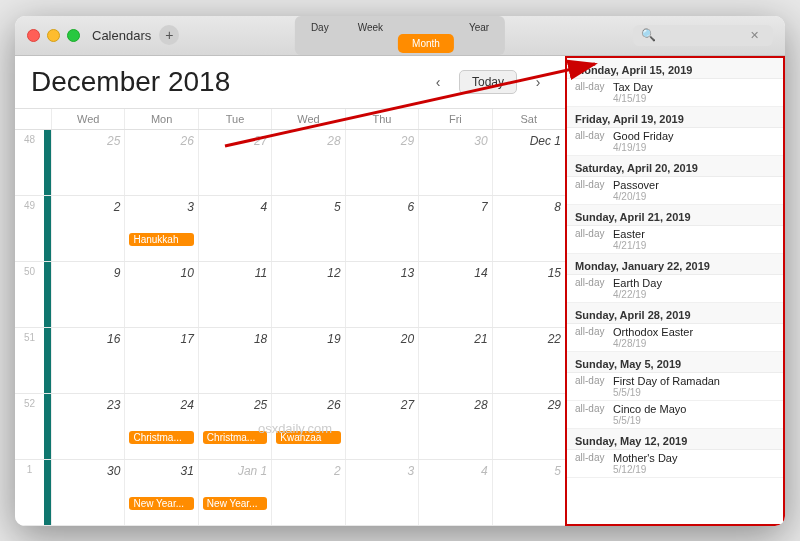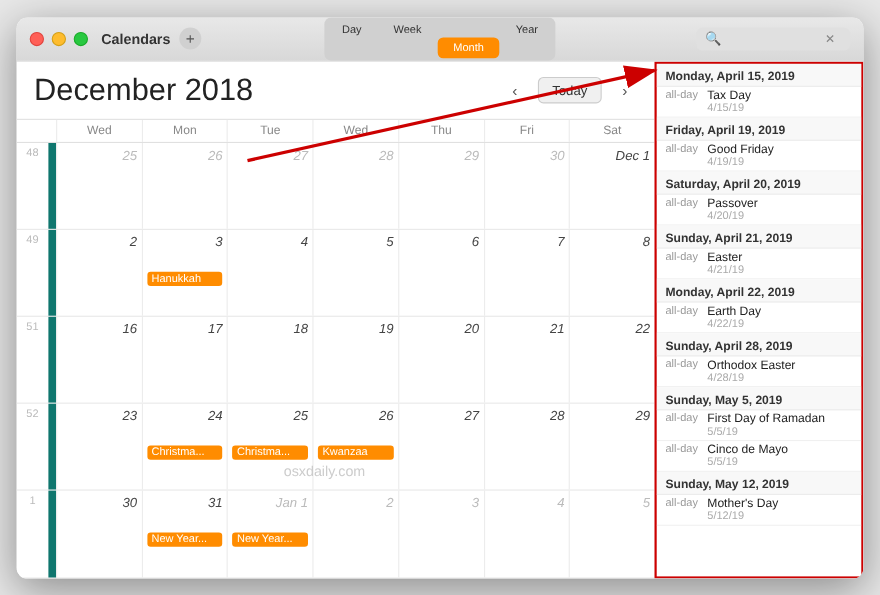--- a/index.html
+++ b/index.html
@@ -72,21 +72,20 @@
       background: #ff8c00;
       color: white;
       font-weight: 500;
       margin-top: 16px;
     }
     .calendars-label {
       margin-left: 12px;
       margin-right: 8px;
       font-size: 13px;
       color: #333;
-      font-weight: bold;
     }
     .add-btn {
       width: 20px;
       height: 20px;
       border-radius: 50%;
       background: #d0d0d0;
       display: flex;
       align-items: center;
       justify-content: center;
       font-size: 14px;
@@ -226,21 +225,21 @@
     .watermark {
       position: absolute;
       bottom: 10px;
       left: 50%;
       transform: translateX(-50%);
       font-size: 13px;
       color: #ccc;
       white-space: nowrap;
     }
     .search-results {
-      width: 190px;
+      width: 220px;
       background: white;
       border-left: 1px solid #e0e0e0;
       overflow-y: auto;
       font-size: 11px;
       border: 2px solid #cc0000;
     }
     .result-date-header {
       padding: 6px 8px 2px 8px;
       font-weight: 600;
       color: #333;
@@ -378,20 +377,44 @@
               <div class="day-num">6</div>
             </div>
             <div class="cal-cell">
               <div class="day-num">7</div>
             </div>
             <div class="cal-cell">
               <div class="day-num">8</div>
             </div>
           </div>
           <div class="calendar-row">
+            <div class="week-num">50</div>
+            <div class="cal-cell">
+              <div class="day-num">9</div>
+            </div>
+            <div class="cal-cell">
+              <div class="day-num">10</div>
+            </div>
+            <div class="cal-cell">
+              <div class="day-num">11</div>
+            </div>
+            <div class="cal-cell">
+              <div class="day-num">12</div>
+            </div>
+            <div class="cal-cell">
+              <div class="day-num">13</div>
+            </div>
+            <div class="cal-cell">
+              <div class="day-num">14</div>
+            </div>
+            <div class="cal-cell">
+              <div class="day-num">15</div>
+            </div>
+          </div>
+          <div class="calendar-row">
             <div class="week-num">51</div>
             <div class="cal-cell">
               <div class="day-num">16</div>
             </div>
             <div class="cal-cell">
               <div class="day-num">17</div>
             </div>
             <div class="cal-cell">
               <div class="day-num">18</div>
             </div>
@@ -490,21 +513,21 @@
           </div>
         </div>
         <div class="result-date-header">Sunday, April 21, 2019</div>
         <div class="result-event">
           <div class="result-event-label">all-day</div>
           <div class="result-event-info">
             <div class="result-event-name">Easter</div>
             <div class="result-event-date">4/21/19</div>
           </div>
         </div>
-        <div class="result-date-header">Monday, April 22, 2019</div>
+        <div class="result-date-header">Monday, January 22, 2019</div>
         <div class="result-event">
           <div class="result-event-label">all-day</div>
           <div class="result-event-info">
             <div class="result-event-name">Earth Day</div>
             <div class="result-event-date">4/22/19</div>
           </div>
         </div>
         <div class="result-date-header">Sunday, April 28, 2019</div>
         <div class="result-event">
           <div class="result-event-label">all-day</div>

